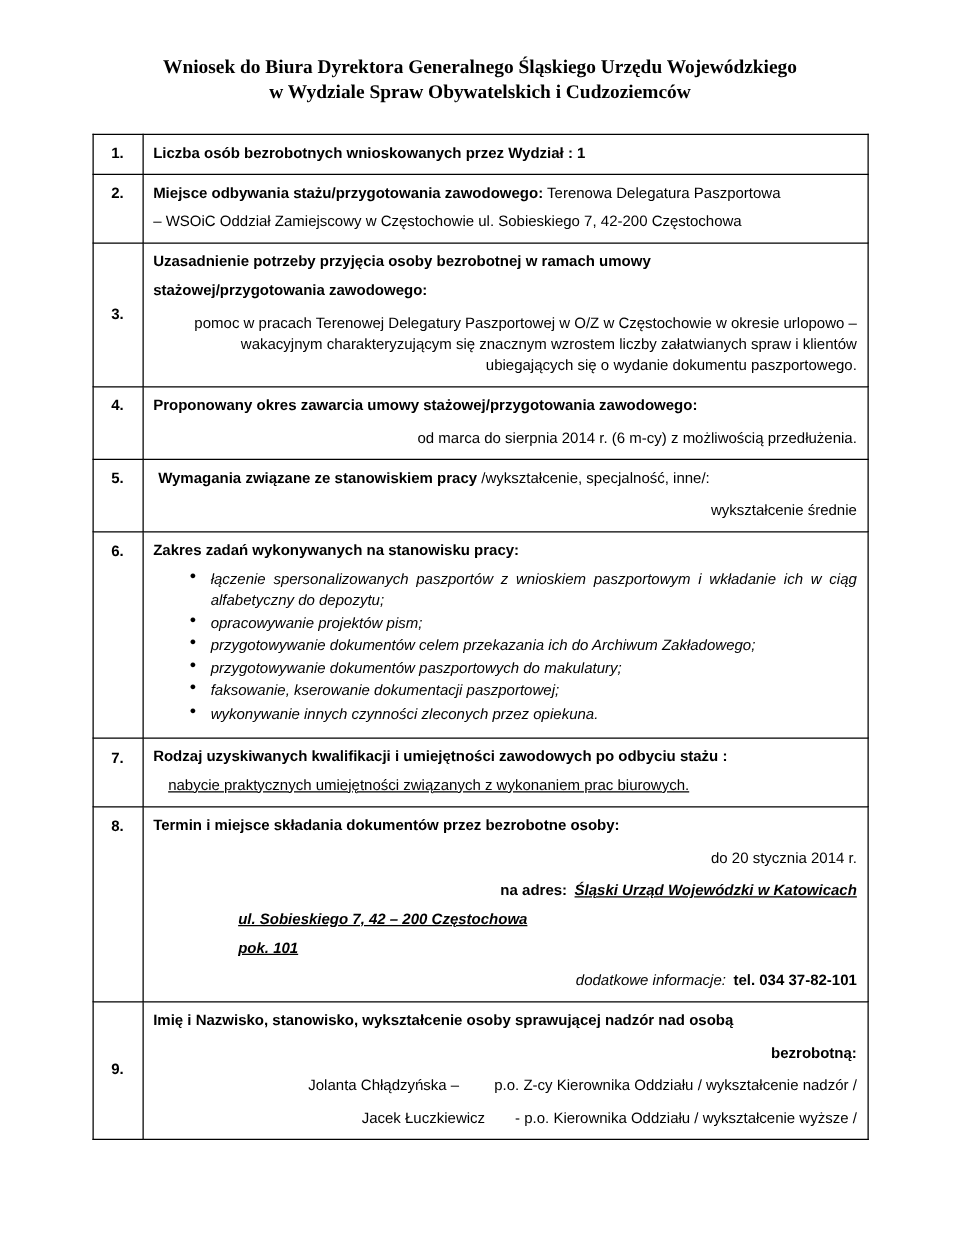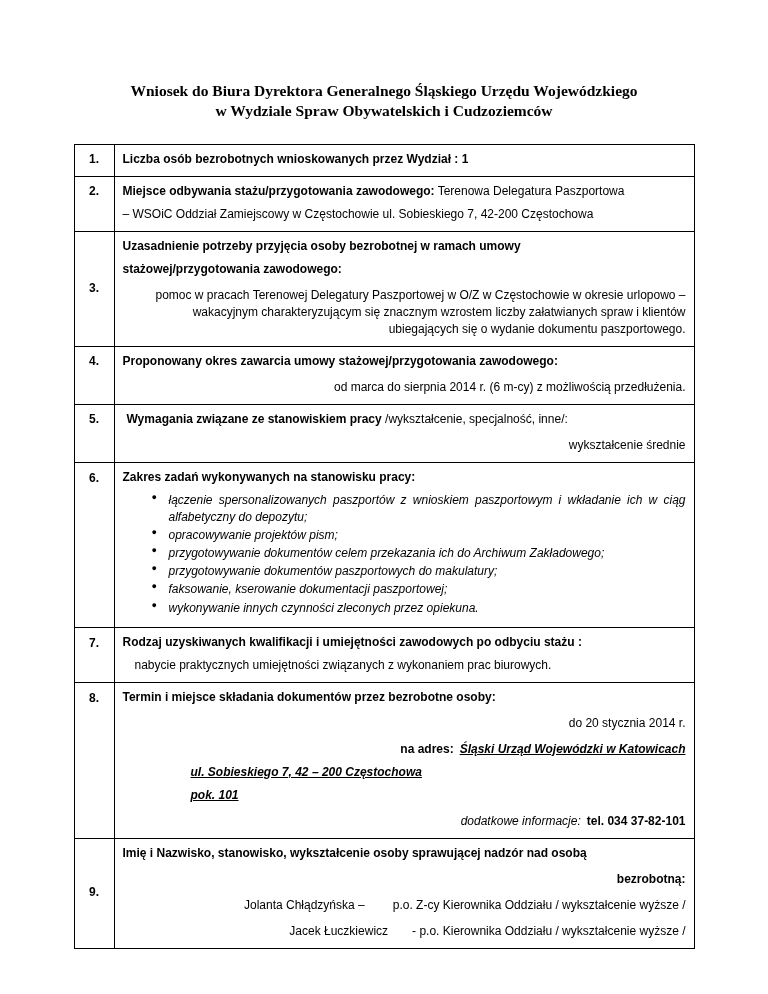--- a/index.html
+++ b/index.html
@@ -13,21 +13,20 @@
     font-family: "Liberation Sans", sans-serif;
     color: #000000;
     -webkit-font-smoothing: antialiased;
   }
   .page {
     width: 768px;
     height: 760px;
     box-sizing: border-box;
     padding: 44px 60px 0 60px;
     position: relative;
-    margin-top: 37px;
   }
   .doc-title {
     text-align: center;
     font-family: "Liberation Serif", serif;
     font-weight: bold;
     font-size: 15.5px;
     line-height: 1.32;
     margin: 0 0 22px 0;
   }
   .doc-title .line {
@@ -153,41 +152,41 @@
             <li>faksowanie, kserowanie dokumentacji paszportowej;</li>
             <li>wykonywanie innych czynności zleconych przez opiekuna.</li>
           </ul>
         </td>
       </tr>
 
       <tr>
         <td class="num top">7.</td>
         <td class="tight">
           <p class="row-line b">Rodzaj uzyskiwanych kwalifikacji i umiejętności zawodowych po odbyciu stażu :</p>
-          <p class="row-line sp-top-s" style="padding-left:12px;">nabycie praktycznych umiejętności związanych z wykonaniem prac biurowych.</p>
+          <p class="row-line sp-top-s" style="padding-left:12px;text-decoration:underline;">nabycie praktycznych umiejętności związanych z wykonaniem prac biurowych.</p>
         </td>
       </tr>
 
       <tr>
         <td class="num top">8.</td>
         <td>
           <p class="row-line b">Termin i miejsce składania dokumentów przez bezrobotne osoby:</p>
           <p class="row-line sp-top">do 20 stycznia 2014 r.</p>
           <p class="row-line sp-top"><span class="b">na adres:</span><span class="bi" style="margin-left:6px;">Śląski Urząd Wojewódzki w Katowicach</span></p>
           <p class="row-line sp-top-s bi" style="padding-left:68px;">ul. Sobieskiego 7, 42 – 200 Częstochowa</p>
           <p class="row-line sp-top-s bi" style="padding-left:68px;">pok. 101</p>
           <p class="row-line sp-top"><span class="i">dodatkowe informacje:</span><span class="b" style="margin-left:6px;">tel. 034 37-82-101</span></p>
         </td>
       </tr>
 
       <tr>
         <td class="num" style="vertical-align:middle;"><span>9.</span></td>
         <td>
           <p class="row-line b">Imię i Nazwisko, stanowisko, wykształcenie osoby sprawującej nadzór nad osobą</p>
           <p class="row-line b sp-top">bezrobotną:</p>
-          <p class="row-line sp-top"><span>Jolanta Chłądzyńska –</span><span style="margin-left:28px;">p.o. Z-cy Kierownika Oddziału / wykształcenie wyższe /</span></p>
+          <p class="row-line sp-top"><span>Jolanta Chłądzyńska –</span><span style="margin-left:28px;">p.o. Z-cy Kierownika Oddziału / wykształcenie nadzór /</span></p>
           <p class="row-line sp-top"><span>Jacek Łuczkiewicz</span><span style="margin-left:24px;">-  p.o. Kierownika Oddziału / wykształcenie wyższe /</span></p>
         </td>
       </tr>
 
     </tbody>
   </table>
 </div>
 
 </body></html>

